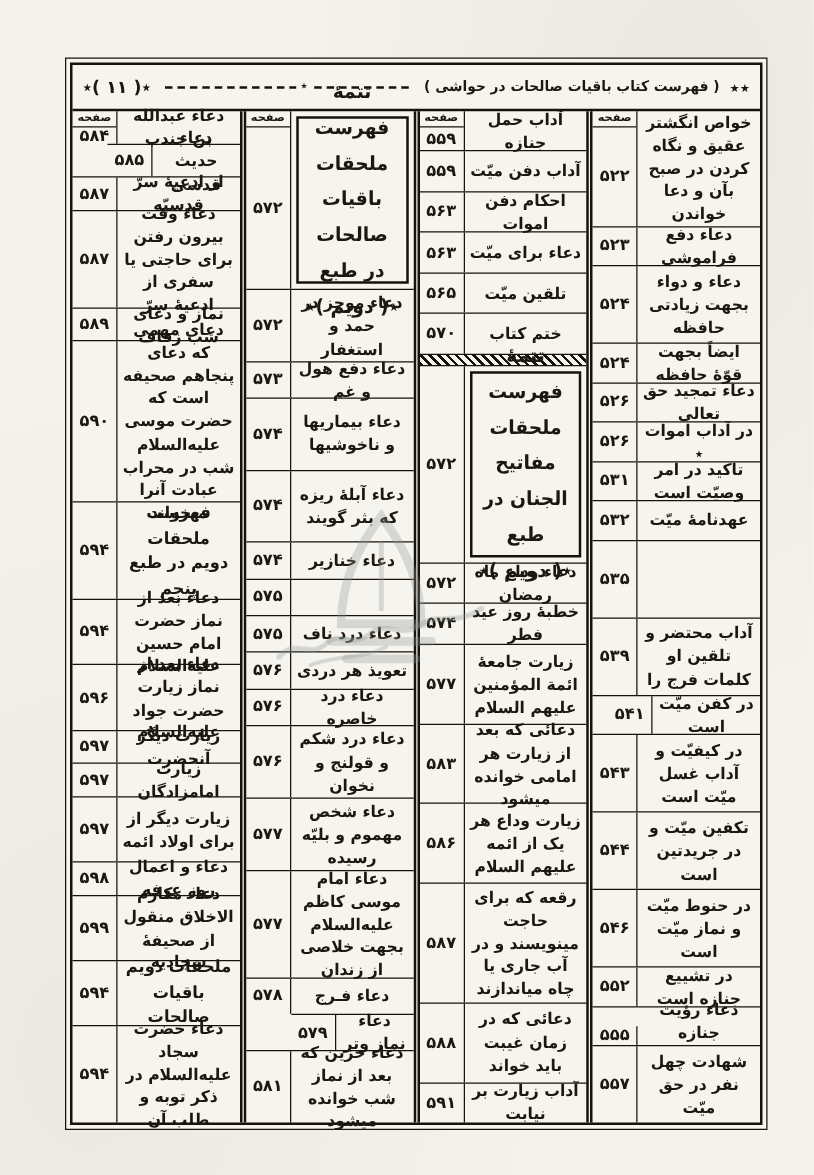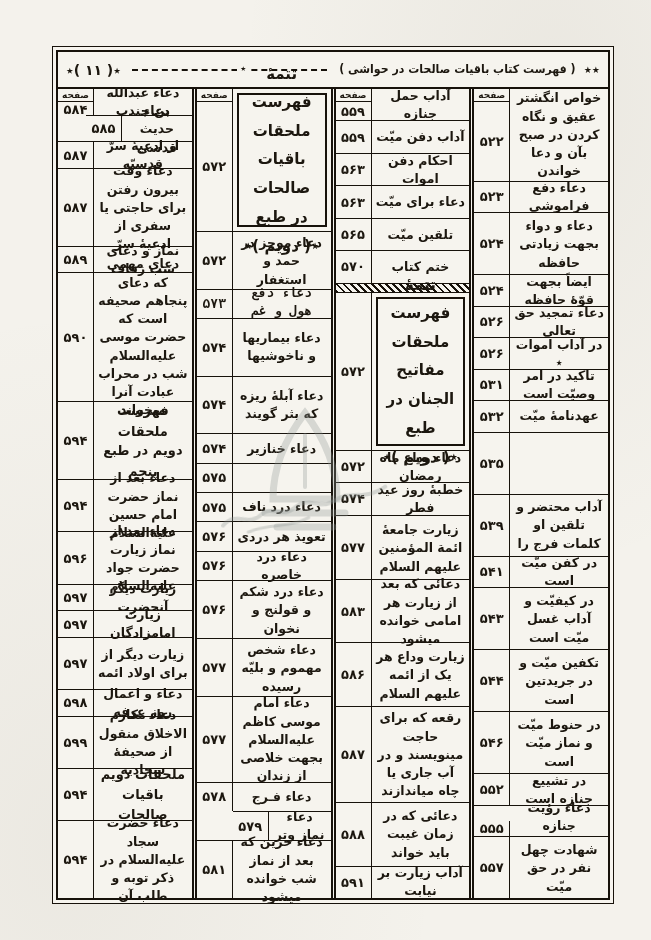--- a/index.html
+++ b/index.html
@@ -181,21 +181,21 @@
             </div>
           </div>
           <div class="row" style="flex: 2 1 0%;">
             <div class="num">
               <div class="pg-num">۵۳۹</div>
             </div>
             <div class="text">
               <div class="txt">آداب محتضر و تلقین او کلمات فرج را</div>
             </div>
           </div>
-          <div class="row" style="flex: 1 1 0%;">
+          <div class="row" style="flex: 1 1 0%; padding-left: 12px;">
             <div class="num">
               <div class="pg-num">۵۴۱</div>
             </div>
             <div class="text">
               <div class="txt">در کفن میّت است</div>
             </div>
           </div>
           <div class="row" style="flex: 2 1 0%;">
             <div class="num">
               <div class="pg-num">۵۴۳</div>
@@ -386,21 +386,21 @@
             </div>
           </div>
           <div class="row" style="flex: 2 1 0%;">
             <div class="num">
               <div class="pg-num">۵۷۲</div>
             </div>
             <div class="text">
               <div class="txt">دعاء موجز در حمد و استغفار</div>
             </div>
           </div>
-          <div class="row" style="flex: 1 1 0%; font-family: Liberation Mono, monospace;">
+          <div class="row" style="flex: 1 1 0%;">
             <div class="num">
               <div class="pg-num">۵۷۳</div>
             </div>
             <div class="text">
               <div class="txt">دعاء دفع هول و غم</div>
             </div>
           </div>
           <div class="row" style="flex: 2 1 0%;">
             <div class="num">
               <div class="pg-num">۵۷۴</div>

